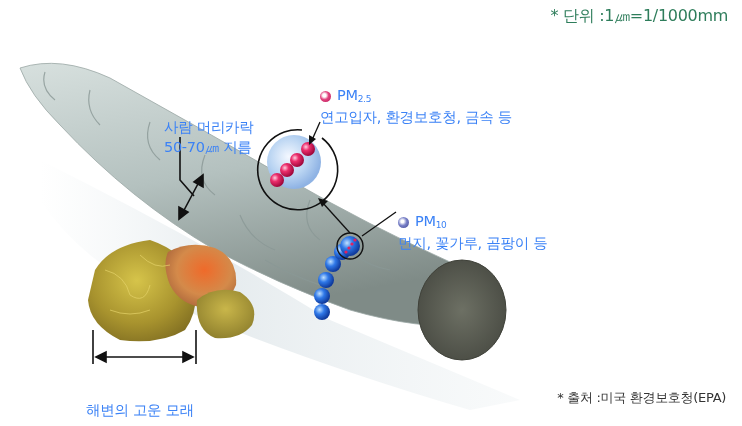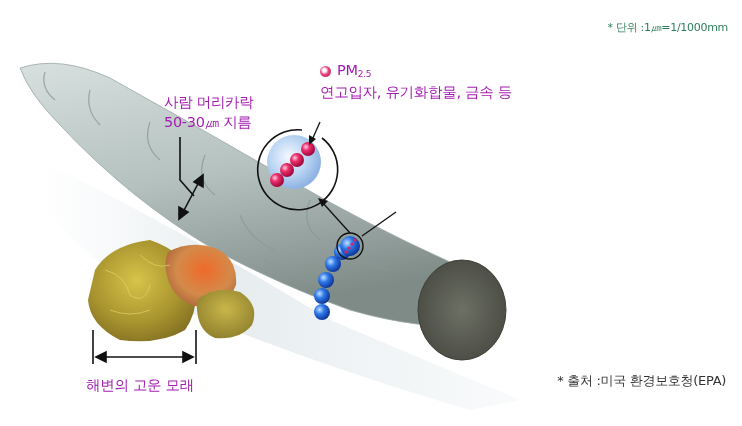--- a/index.html
+++ b/index.html
@@ -1,21 +1,21 @@
 <!DOCTYPE html>
 <html><head>
   <meta charset="utf-8">
   <style>
     html, body { margin: 0; padding: 0; background: #ffffff; }
     body { width: 742px; height: 426px; position: relative; overflow: hidden;
            font-family: "DejaVu Sans", "Liberation Sans", sans-serif; color: #222; }
     .abs { position: absolute; }
-    .unit-note { top: 20px; right: 14px; font-size: 11px; color: #2e7d5b; letter-spacing: -0.3px; }
-    .source-note { top: 372px; right: 16px; font-size: 13px; color: #333; letter-spacing: -0.3px; }
-    .label { font-size: 14.5px; line-height: 20px; color: #a21caf; letter-spacing: -0.3px; }
+    .unit-note { top: 6px; right: 14px; font-size: 16px; color: #2e7d5b; letter-spacing: -0.3px; }
+    .source-note { top: 389px; right: 16px; font-size: 13px; color: #333; letter-spacing: -0.3px; }
+    .label { font-size: 14.5px; line-height: 20px; color: #3b82f6; letter-spacing: -0.3px; margin-top: 25px; }
     .label .line { display: block; white-space: nowrap; }
     .pm-head { display: flex; align-items: center; gap: 6px; font-size: 14.5px; }
     .pm-head sub { font-size: 9px; vertical-align: baseline; position: relative; top: 2px; }
     .dot { width: 11px; height: 11px; border-radius: 50%; display: inline-block; }
     .dot-pm25 { background: radial-gradient(circle at 40% 40%, #fff 0 18%, #e2457f 45%, #b51255 100%); }
     .dot-pm10 { background: radial-gradient(circle at 40% 40%, #fff 0 15%, #7a82c8 45%, #3a3f8e 100%); }
     svg.art { position: absolute; left: 0; top: 0; }
   </style>
 </head>
 <body>
@@ -139,31 +139,36 @@
       <circle cx="355" cy="240" r="1.6"></circle>
     </g>
     <path d="M362 236 L396 212" stroke="#111" stroke-width="1.3"></path>
   </g>
 </svg>
 
 <div class="abs unit-note">* 단위 :1㎛=1/1000mm</div>
 
 <div class="abs label" style="left:164px; top:92px;">
   <span class="line">사람 머리카락</span>
-  <span class="line">50-30㎛ 지름</span>
+  <span class="line">50-70㎛ 지름</span>
 </div>
 
 <div class="abs label" style="left:320px; top:60px;">
   <span class="pm-head">
     <span class="dot dot-pm25"></span>
     <span><span>PM</span><sub>2.5</sub></span>
   </span>
-  <span class="line">연고입자, 유기화합물, 금속 등</span>
+  <span class="line">연고입자, 환경보호청, 금속 등</span>
 </div>
 
 <div class="abs label" style="left:398px; top:186px;">
+  <span class="pm-head">
+    <span class="dot dot-pm10"></span>
+    <span><span>PM</span><sub>10</sub></span>
+  </span>
+  <span class="line">먼지, 꽃가루, 곰팡이 등</span>
 </div>
 
 <div class="abs label" style="left:86px; top:375px;">
   <span class="line">해변의 고운 모래</span>
 </div>
 
 <div class="abs source-note">* 출처 :미국 환경보호청(EPA)</div>
 
 </body></html>

